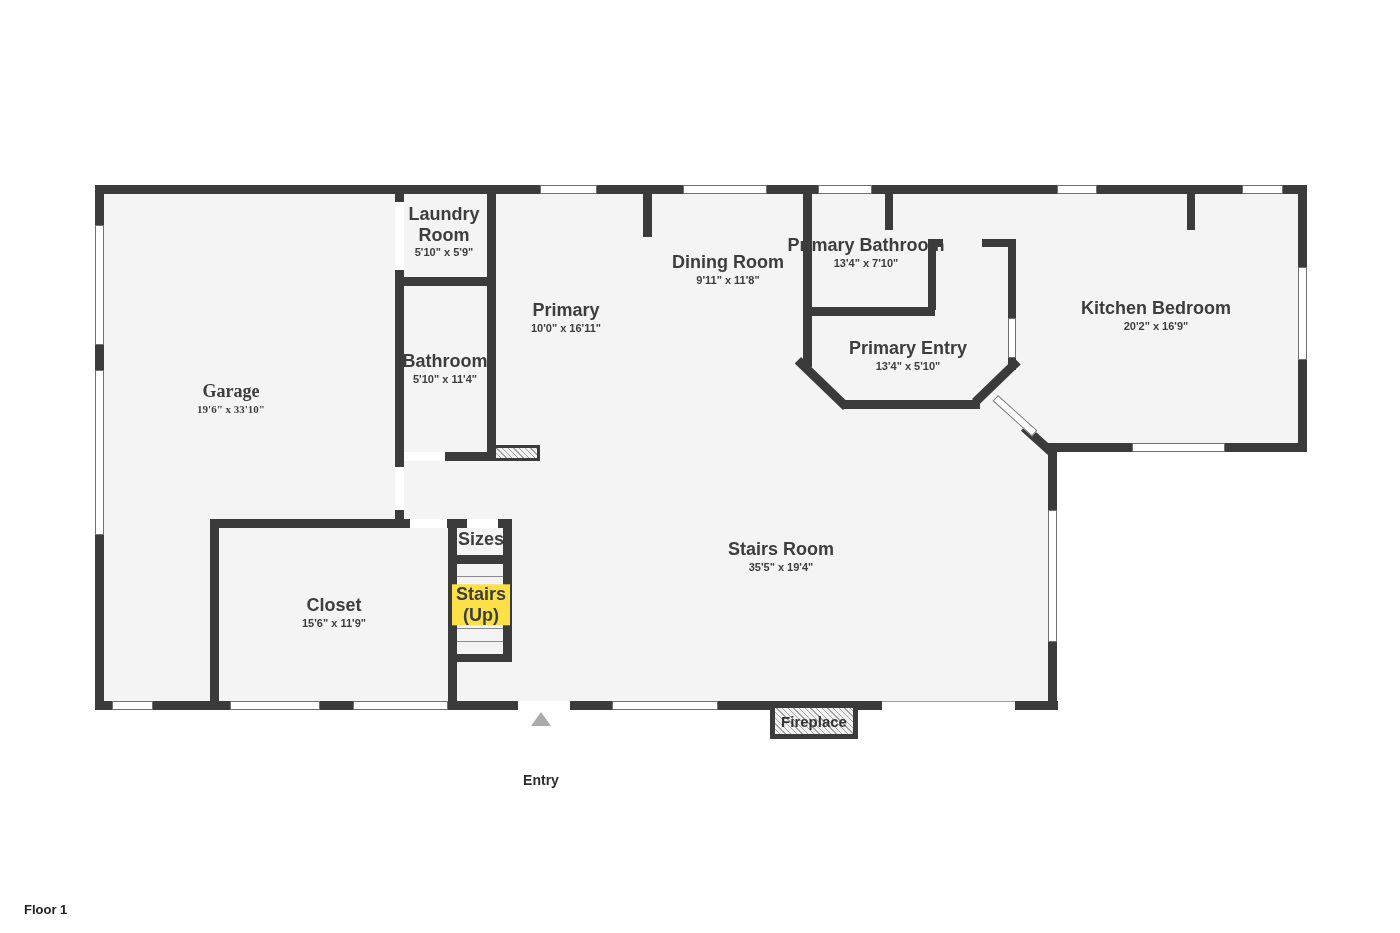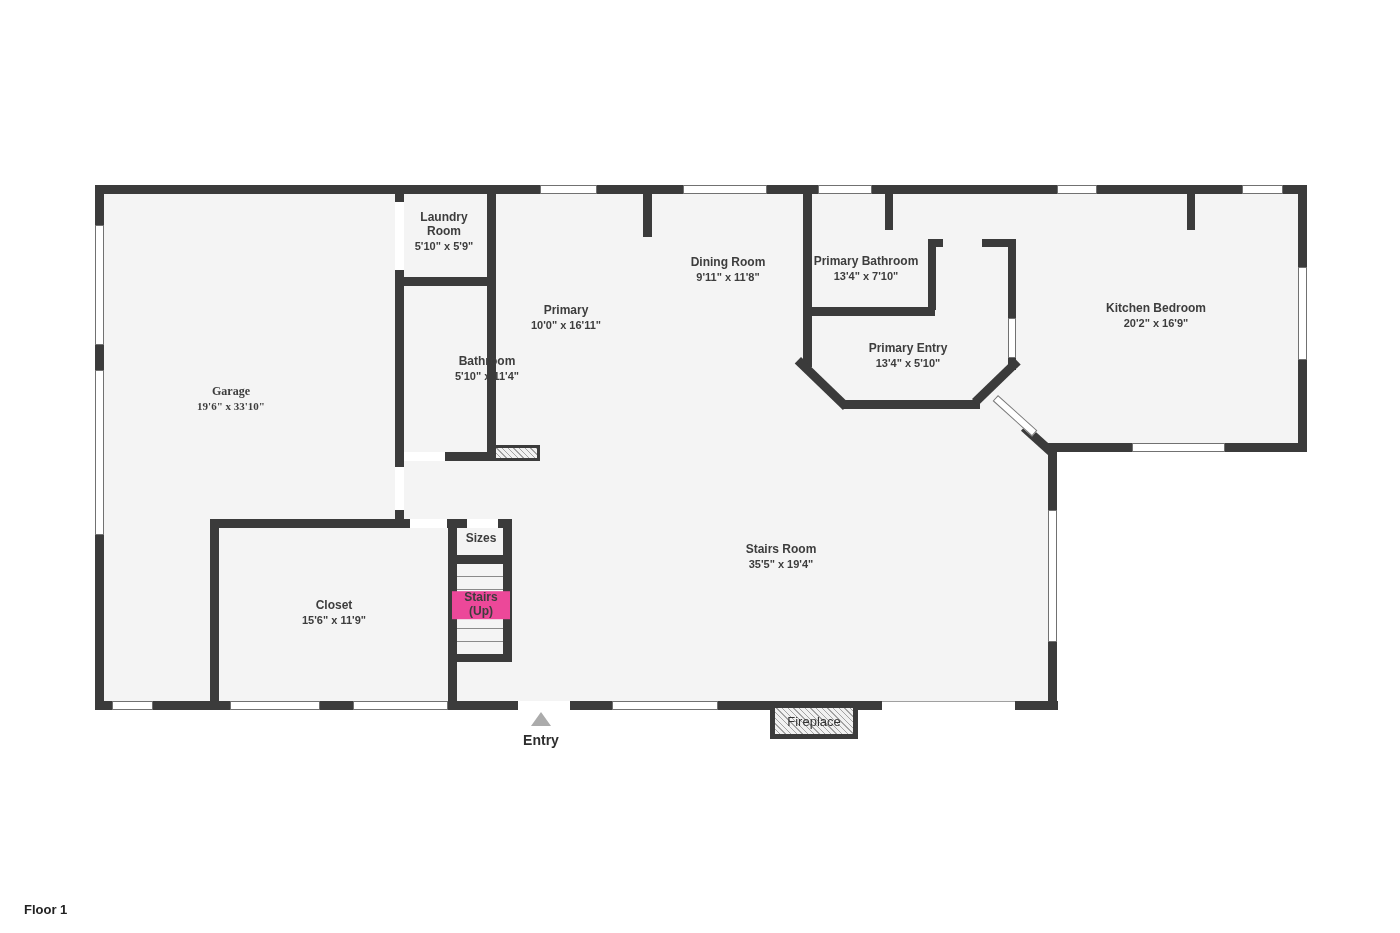--- a/index.html
+++ b/index.html
@@ -9,26 +9,26 @@
   .wall{position:absolute;background:#3b3b3b;}
   .diag{transform-origin:top left;}
   .win{position:absolute;background:#ffffff;border:1px solid #717171;box-sizing:border-box;}
   .gap{position:absolute;background:#ffffff;}
   .hatch{background:repeating-linear-gradient(45deg,#f1f1f1 0 3px,#a3a3a3 3px 4px);}
   .feature-box{position:absolute;box-sizing:border-box;border:5px solid #3b3b3b;
                display:flex;align-items:center;justify-content:center;}
   .counter-box{position:absolute;box-sizing:border-box;border:3px solid #3b3b3b;}
   .tread{position:absolute;height:1px;background:#8a8a8a;}
   .room-label{position:absolute;transform:translate(-50%,-50%);text-align:center;color:#3d3d3d;}
-  .room-name{font-size:12px;font-weight:700;line-height:1.15;}
+  .room-name{font-size:18px;font-weight:700;line-height:1.15;}
   .room-dims{font-size:11px;font-weight:600;margin-top:1px;line-height:1.1;}
   .nowrap .room-name{white-space:nowrap;}
   .w80{width:84px;}
-  .w60{width:58px;background:#ec4899;z-index:3;}
-  .fire-label{font-size:13px;font-weight:400;color:#333;}
+  .w60{width:58px;background:#fde047;z-index:3;}
+  .fire-label{font-size:15px;font-weight:700;color:#333;}
   .entry-tri{position:absolute;width:0;height:0;border-left:10px solid transparent;
              border-right:10px solid transparent;border-bottom:14px solid #ababab;}
   .entry-label{position:absolute;transform:translateX(-50%);font-size:14px;font-weight:700;color:#2e2e2e;}
   .footer-floor{position:absolute;left:24px;top:902px;font-size:13px;font-weight:600;color:#222;}
   .footer-disclaimer{position:absolute;left:0;top:907px;width:100%;text-align:center;
                      font-size:10.5px;font-weight:600;color:#2e2e2e;}
   .z1{z-index:1}.z2{z-index:2}
 </style>
 </head>
 <body>
@@ -108,43 +108,43 @@
   <div class="tread" style="left:457px;top:602px;width:46px;"></div>
   <div class="tread" style="left:457px;top:615px;width:46px;"></div>
   <div class="tread" style="left:457px;top:628px;width:46px;"></div>
   <div class="tread" style="left:457px;top:641px;width:46px;"></div>
 
   <div class="feature-box hatch z2" style="left:770px;top:703px;width:88px;height:36px;">
     <span class="fire-label">Fireplace</span>
   </div>
 
   <div class="entry-tri z2" style="left:531px;top:712px;"></div>
-  <div class="entry-label z2" style="left:541px;top:732px;">Entry</div>
+  <div class="entry-label z2" style="left:541px;top:772px;">Entry</div>
 
   <div class="room-label w80 z2" style="left:444px;top:231px;">
     <div class="room-name">Laundry Room</div>
     <div class="room-dims">5'10" x 5'9"</div>
   </div>
-  <div class="room-label nowrap z2" style="left:445px;top:368px;margin-left:42px;">
+  <div class="room-label nowrap z2" style="left:445px;top:368px;">
     <div class="room-name">Bathroom</div>
     <div class="room-dims">5'10" x 11'4"</div>
   </div>
   <div class="room-label nowrap z2" style="left:231px;top:398px;font-family:Liberation Serif, serif;">
     <div class="room-name">Garage</div>
     <div class="room-dims">19'6" x 33'10"</div>
   </div>
   <div class="room-label nowrap z2" style="left:566px;top:317px;">
     <div class="room-name">Primary</div>
     <div class="room-dims">10'0" x 16'11"</div>
   </div>
   <div class="room-label nowrap z2" style="left:728px;top:269px;">
     <div class="room-name">Dining Room</div>
     <div class="room-dims">9'11" x 11'8"</div>
   </div>
-  <div class="room-label nowrap z2" style="left:866px;top:252px;margin-top:16px;">
+  <div class="room-label nowrap z2" style="left:866px;top:252px;">
     <div class="room-name">Primary Bathroom</div>
     <div class="room-dims">13'4" x 7'10"</div>
   </div>
   <div class="room-label nowrap z2" style="left:908px;top:355px;">
     <div class="room-name">Primary Entry</div>
     <div class="room-dims">13'4" x 5'10"</div>
   </div>
   <div class="room-label nowrap z2" style="left:1156px;top:315px;">
     <div class="room-name">Kitchen Bedroom</div>
     <div class="room-dims">20'2" x 16'9"</div>

